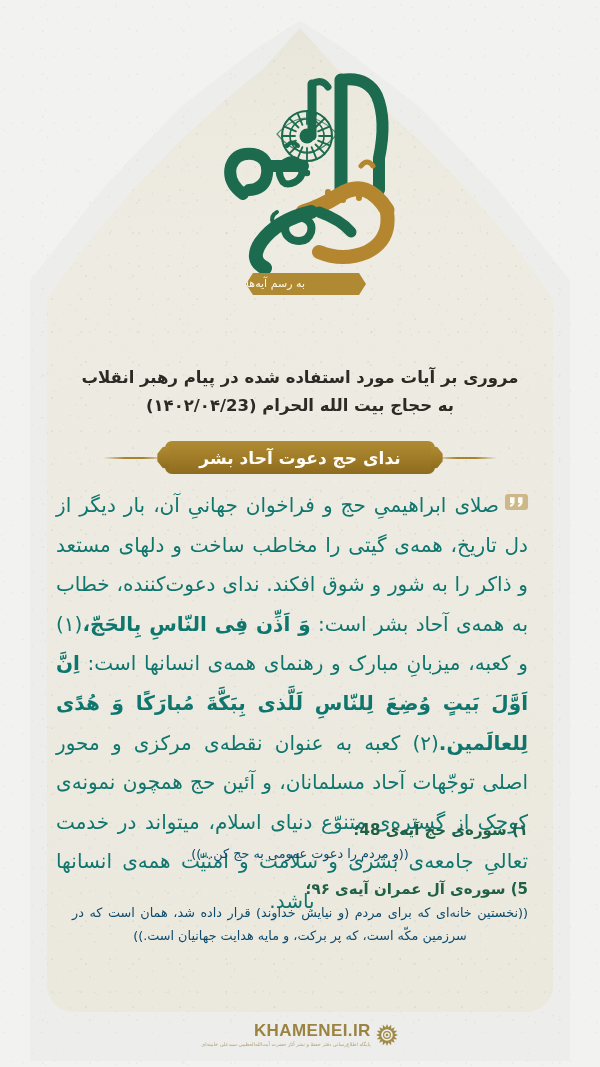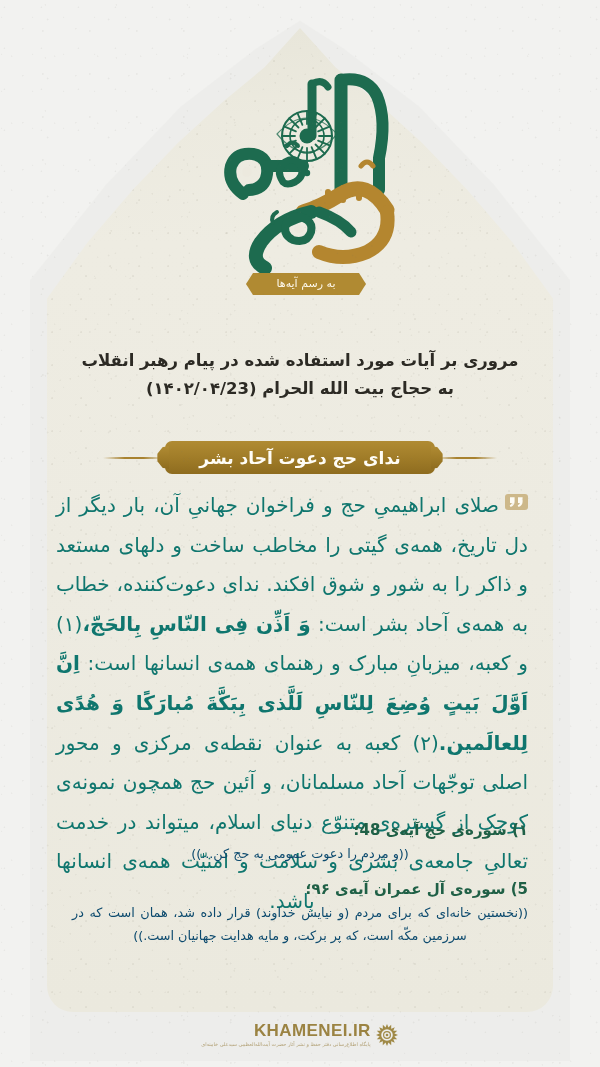--- a/index.html
+++ b/index.html
@@ -88,21 +88,21 @@
     background-size: 29px 33px, 41px 37px, 47px 43px, 35px 51px;
   }
 
   
   .logo-block {
     position: absolute;
     left: 0;
     right: 0;
     top: 62px;
     z-index: 6;
-    text-align: center;
+    text-align: left;
     padding-left: 12px;
   }
   .calligraphy {
     position: relative;
     width: 230px;
     height: 215px;
     margin: 0 auto;
   }
   .calligraphy svg { display: block; width: 100%; height: 100%; }
 
@@ -118,21 +118,21 @@
     letter-spacing: .2px;
     clip-path: polygon(0% 50%, 7px 0%, calc(100% - 7px) 0%, 100% 50%, calc(100% - 7px) 100%, 7px 100%);
     box-shadow: 0 1px 0 rgba(0,0,0,.07);
   }
 
   
   .subtitle {
     position: absolute;
     left: 70px;
     right: 70px;
-    top: 347px;
+    top: 364px;
     z-index: 6;
     text-align: center;
     color: #2c2a24;
     font-size: 16.5px;
     line-height: 1.72;
     font-weight: 600;
     letter-spacing: -.2px;
   }
 
   

